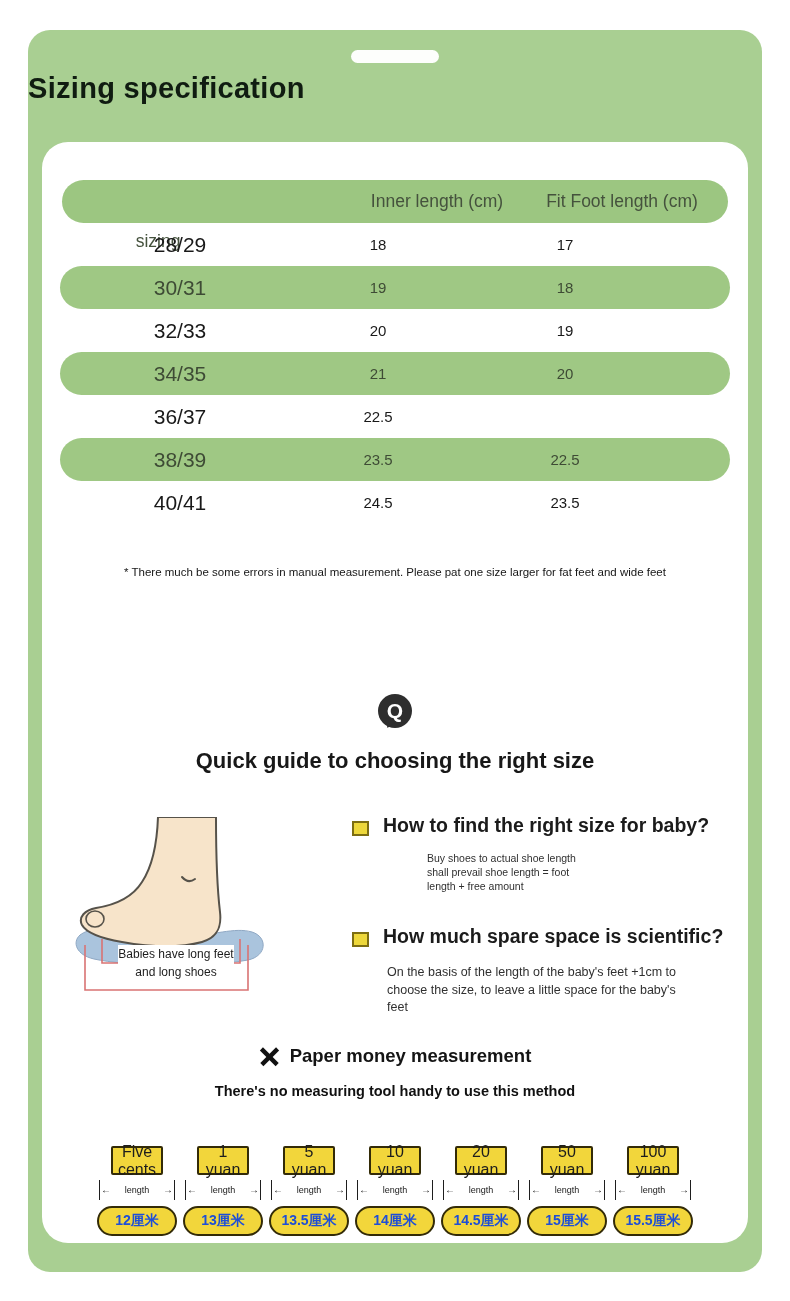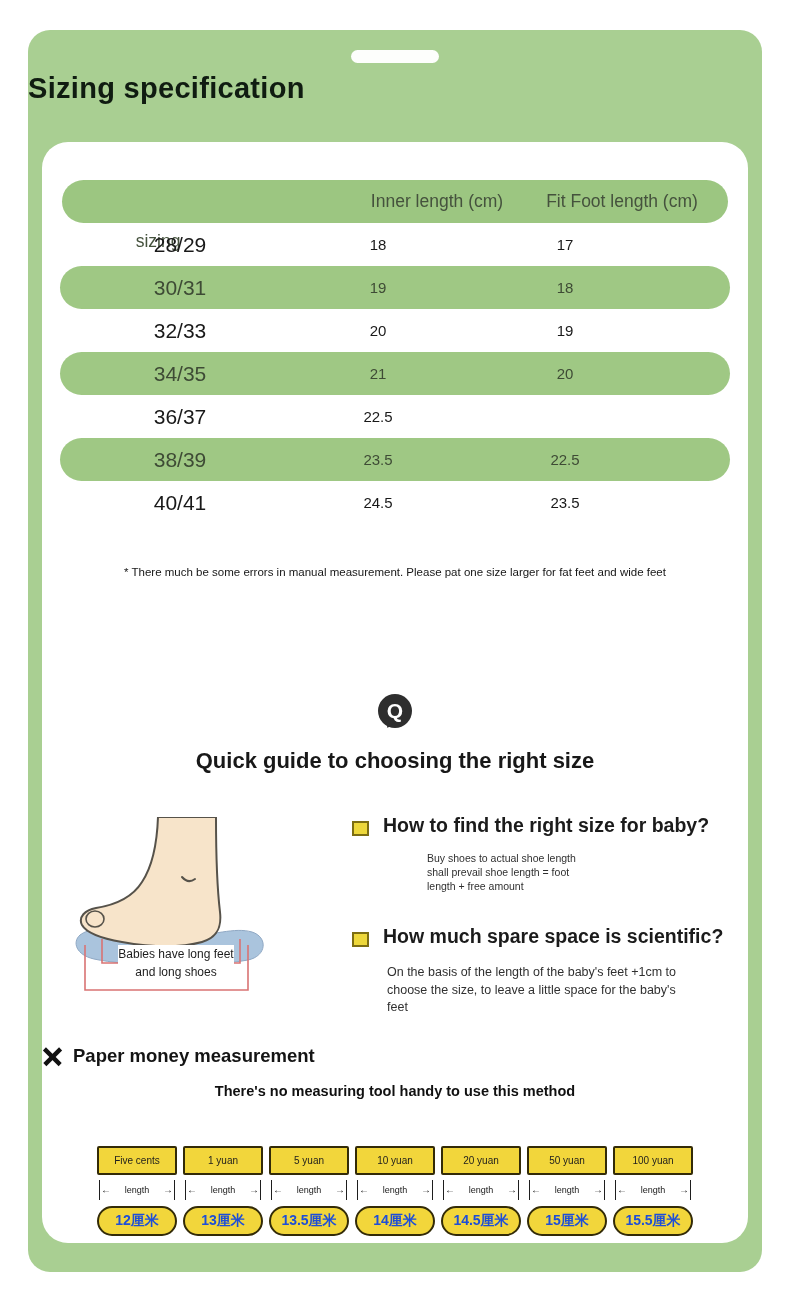--- a/index.html
+++ b/index.html
@@ -68,28 +68,28 @@
   .bullet-2{left:310px;top:790px;}
   .sec-h{position:absolute;font-size:19.5px;font-weight:600;color:#1b1b1b;}
   .sec-h1{left:341px;top:672px;}
   .sec-h2{left:341px;top:783px;}
   .sec-b{position:absolute;color:#303030;}
   .sec-b1{left:345px;top:710px;width:152px;font-size:10.5px;line-height:1.32;margin-left:40px;}
   .sec-b2{left:345px;top:822px;width:302px;font-size:12.5px;line-height:1.4;}
 
   
   .pm-head{position:absolute;top:903px;left:0;width:100%;display:flex;
-    align-items:center;gap:10px;font-size:18.5px;font-weight:600;color:#141414;}
+    justify-content:center;align-items:center;gap:10px;font-size:18.5px;font-weight:600;color:#141414;}
   .pm-sub{position:absolute;top:941px;left:0;width:100%;text-align:center;
     font-size:14.5px;font-weight:600;color:#101010;}
   .money-grid{position:absolute;top:1004px;left:52px;width:602px;display:flex;}
   .money-col{flex:1;display:flex;flex-direction:column;align-items:center;}
-  .bill{width:80px;height:29px;background:var(--money-yellow);border:2px solid var(--money-border);
+  .bill{width:52px;height:29px;background:var(--money-yellow);border:2px solid var(--money-border);
     border-radius:2px;display:flex;align-items:center;justify-content:center;text-align:center;
-    font-size:10px;line-height:1.1;color:#1d1d1d;}
+    font-size:16px;line-height:1.1;color:#1d1d1d;}
   .measure{margin-top:5px;width:76px;height:20px;border-left:1.5px solid #1e1e1e;
     border-right:1.5px solid #1e1e1e;display:flex;align-items:center;
     justify-content:space-between;padding:0 1px;color:#1a1a1a;}
   .measure .arr{font-size:10px;line-height:1;}
   .measure .mlabel{font-size:9px;}
   .lpill{margin-top:6px;width:80px;height:30px;background:var(--money-yellow);
     border:2px solid var(--money-border);border-radius:16px;display:flex;align-items:center;
     justify-content:center;font-size:14px;font-weight:700;color:#1d4ed8;}
 </style>
 </head>

